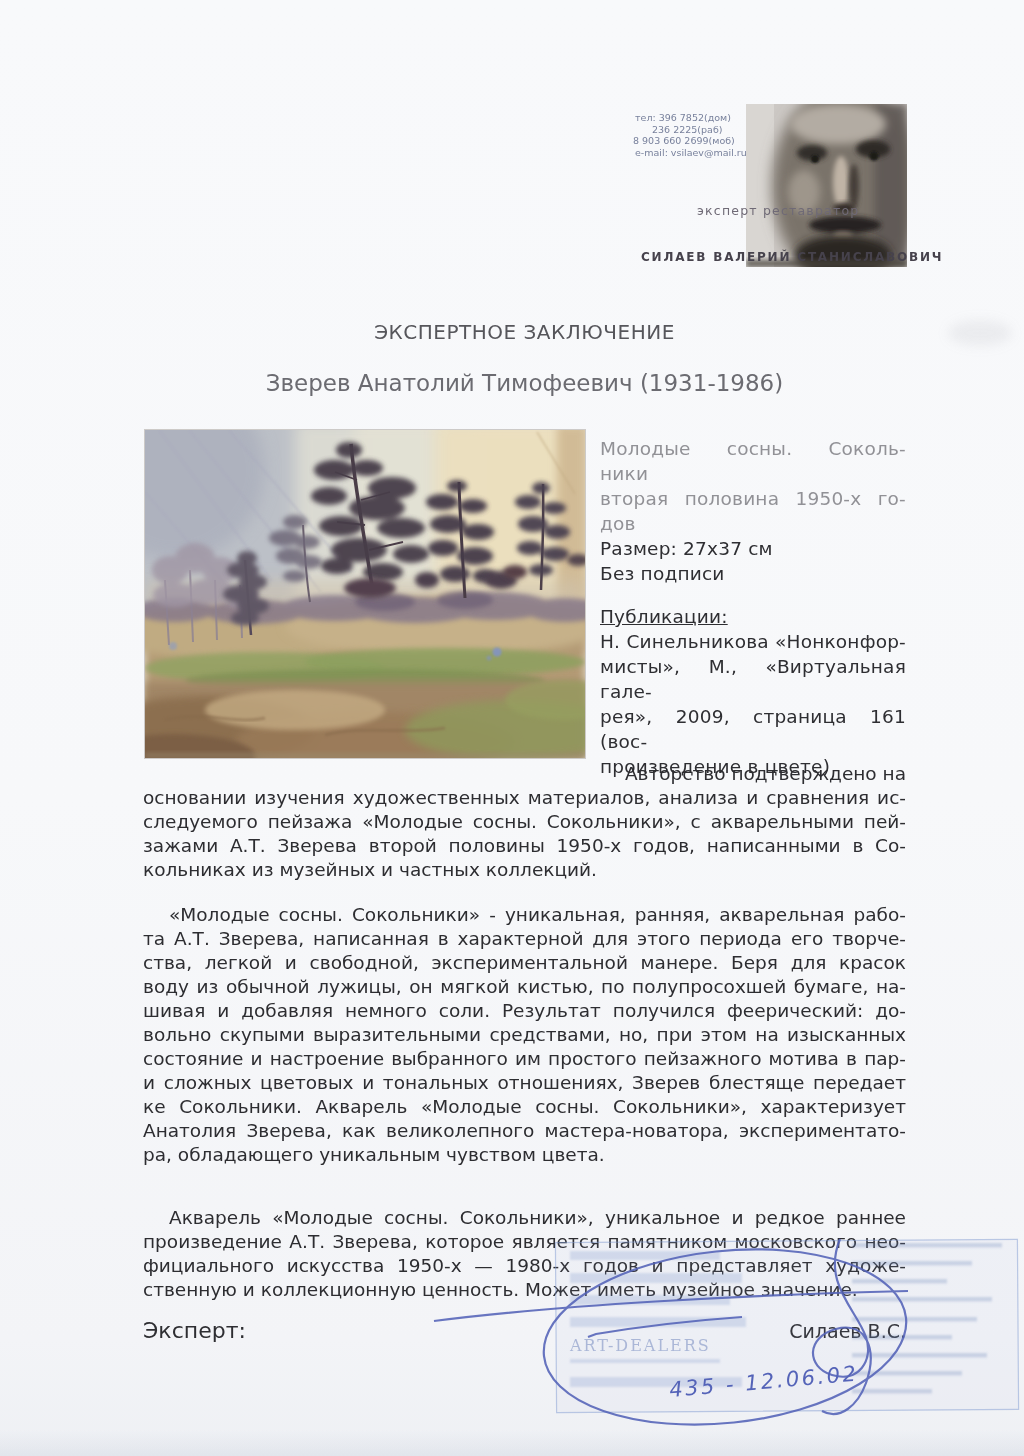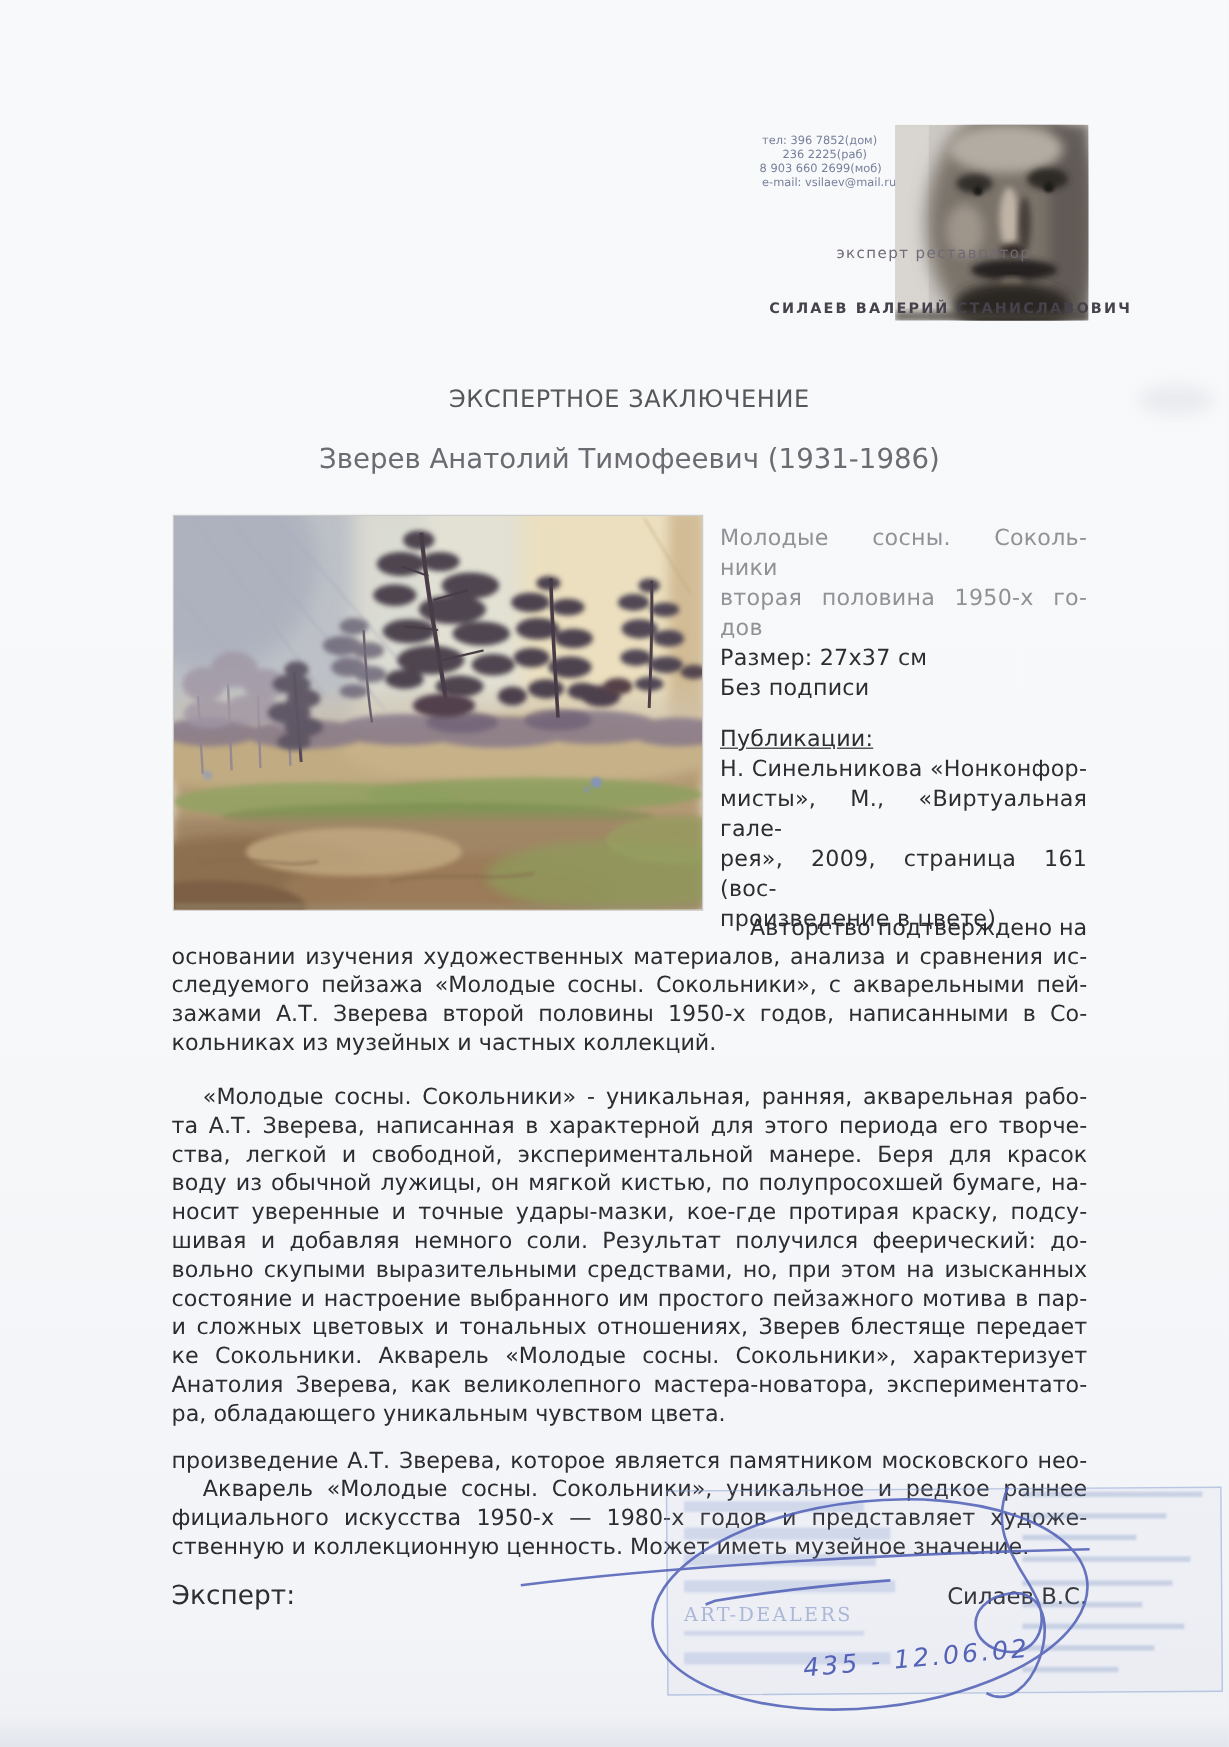--- a/index.html
+++ b/index.html
@@ -275,32 +275,31 @@
       <div class="jl">основании изучения художественных материалов, анализа и сравнения ис-</div>
       <div class="jl">следуемого пейзажа «Молодые сосны. Сокольники», с акварельными пей-</div>
       <div class="jl">зажами А.Т. Зверева второй половины 1950-х годов, написанными в Со-</div>
       <div class="ll">кольниках из музейных и частных коллекций.</div>
     </div>
   <div class="abs bpar p2">
       <div class="jl ind">«Молодые сосны. Сокольники» - уникальная, ранняя, акварельная рабо-</div>
       <div class="jl">та А.Т. Зверева, написанная в характерной для этого периода его творче-</div>
       <div class="jl">ства, легкой и свободной, экспериментальной манере. Беря для красок</div>
       <div class="jl">воду из обычной лужицы, он мягкой кистью, по полупросохшей бумаге, на-</div>
-      <div class="jl">носит уверенные и точные удары-мазки, кое-где протирая краску, подсу-</div>
       <div class="jl">шивая и добавляя немного соли. Результат получился феерический: до-</div>
       <div class="jl">вольно скупыми выразительными средствами, но, при этом на изысканных</div>
       <div class="jl">состояние и настроение выбранного им простого пейзажного мотива в пар-</div>
       <div class="jl">и сложных цветовых и тональных отношениях, Зверев блестяще передает</div>
       <div class="jl">ке Сокольники. Акварель «Молодые сосны. Сокольники», характеризует</div>
       <div class="jl">Анатолия Зверева, как великолепного мастера-новатора, экспериментато-</div>
       <div class="ll">ра, обладающего уникальным чувством цвета.</div>
     </div>
   <div class="abs bpar p3">
+      <div class="jl ind">Акварель «Молодые сосны. Сокольники», уникальное и редкое раннее</div>
       <div class="jl">произведение А.Т. Зверева, которое является памятником московского нео-</div>
-      <div class="jl ind">Акварель «Молодые сосны. Сокольники», уникальное и редкое раннее</div>
       <div class="jl">фициального искусства 1950-х — 1980-х годов и представляет художе-</div>
       <div class="ll">ственную и коллекционную ценность. Может иметь музейное значение.</div>
     </div>
 
   <div class="abs expert-label">Эксперт:</div>
   <div class="abs expert-name">Силаев В.С.</div>
 
   <div class="abs inkzone">
     <svg width="604" height="222" viewBox="0 0 604 222">
       <defs>

